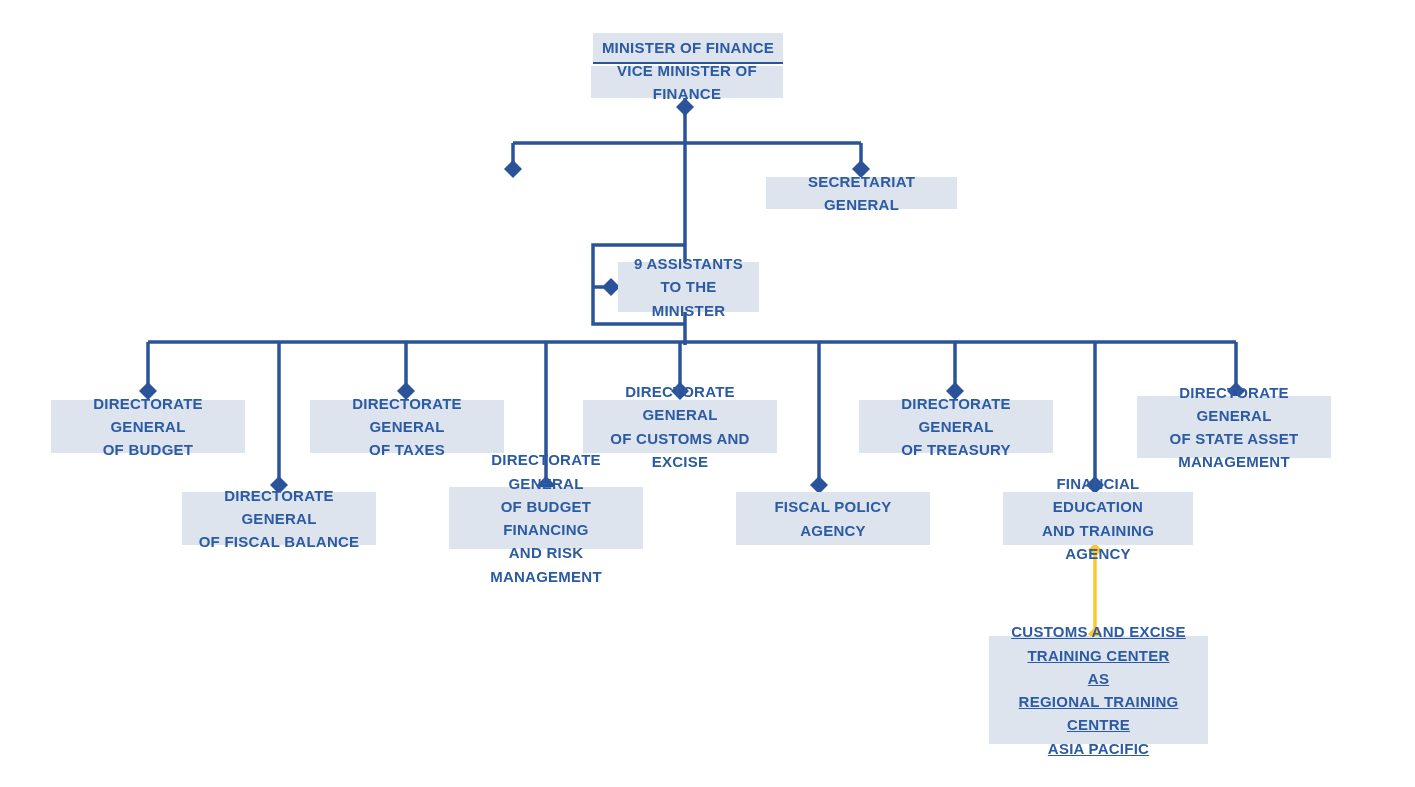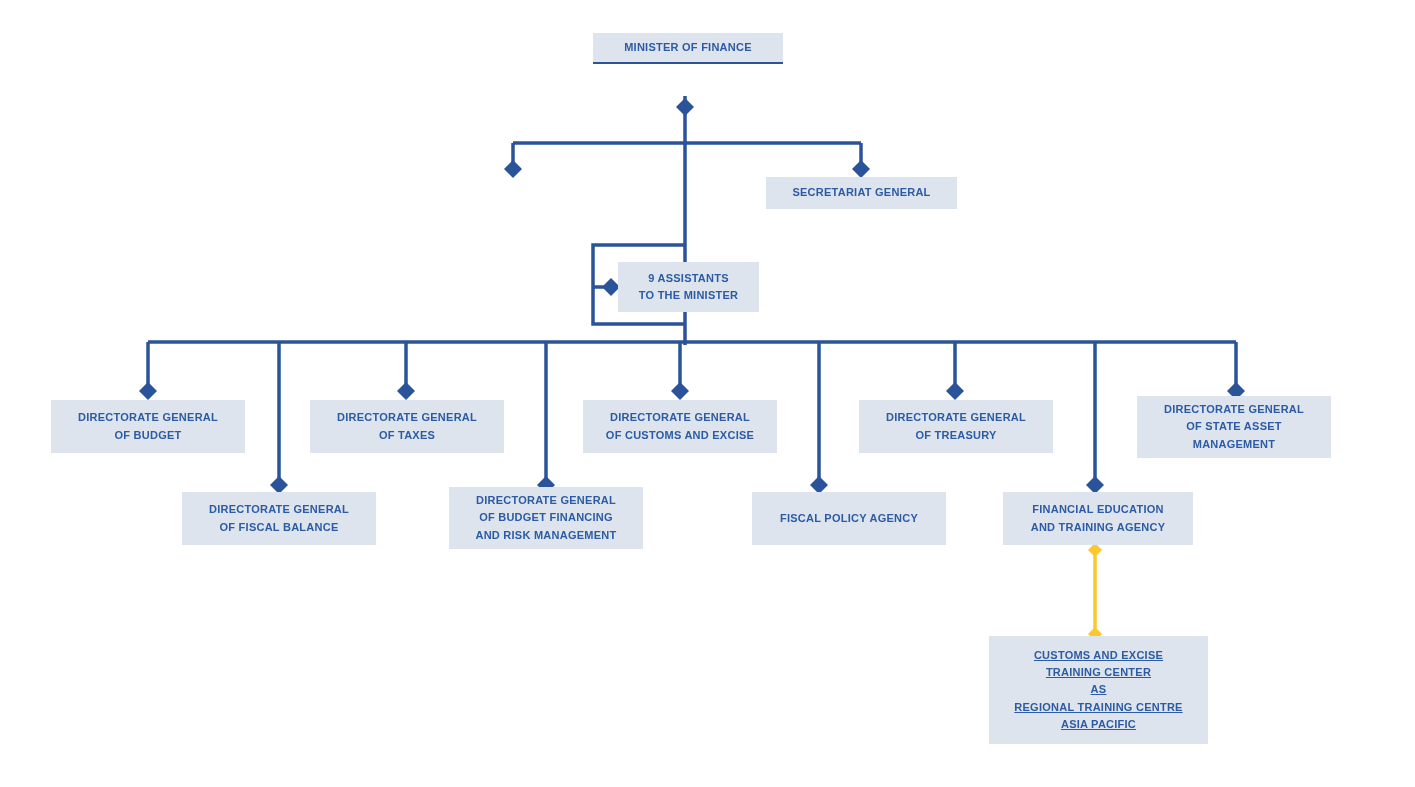--- a/index.html
+++ b/index.html
@@ -24,21 +24,21 @@
     top: 0;
     width: 1415px;
     height: 787px;
     pointer-events: none;
   }
   .node-box {
     position: absolute;
     background: #dde4ed;
     color: #2c5ba4;
     font-weight: bold;
-    font-size: 11px;
+    font-size: 15px;
     letter-spacing: 0.25px;
     line-height: 1.55;
     text-align: center;
     display: flex;
     align-items: center;
     justify-content: center;
     box-sizing: border-box;
     padding: 4px 8px;
     z-index: 2;
   }
@@ -101,20 +101,23 @@
     <g fill="#fdc82f">
       <path d="M 1095,543 l 7,7 l -7,7 l -7,-7 z"></path>
       <path d="M 1095,627 l 7,7 l -7,7 l -7,-7 z"></path>
     </g>
   </svg>
 
   <div class="node-box node-minister" style="left:593px; top:33px; width:190px; height:31px;">
     <span class="node-label">MINISTER OF FINANCE</span>
   </div>
 
+  <div class="node-box" style="left:591px; top:66px; width:192px; height:32px;">
+    <span class="node-label">VICE MINISTER OF FINANCE</span>
+  </div>
 
 
   <div class="node-box" style="left:766px; top:177px; width:191px; height:32px;">
     <span class="node-label">SECRETARIAT GENERAL</span>
   </div>
 
   <div class="node-box" style="left:618px; top:262px; width:141px; height:50px;">
     <span class="node-label">9 ASSISTANTS
 TO THE MINISTER</span>
   </div>
@@ -149,21 +152,21 @@
     <span class="node-label">DIRECTORATE GENERAL
 OF FISCAL BALANCE</span>
   </div>
 
   <div class="node-box" style="left:449px; top:487px; width:194px; height:62px;">
     <span class="node-label">DIRECTORATE GENERAL
 OF BUDGET FINANCING
 AND RISK MANAGEMENT</span>
   </div>
 
-  <div class="node-box" style="left:752px; top:492px; width:194px; height:53px;">
+  <div class="node-box" style="left:736px; top:492px; width:194px; height:53px;">
     <span class="node-label">FISCAL POLICY AGENCY</span>
   </div>
 
   <div class="node-box" style="left:1003px; top:492px; width:190px; height:53px;">
     <span class="node-label">FINANCIAL EDUCATION
 AND TRAINING AGENCY</span>
   </div>
 
   <div class="node-box" style="left:989px; top:636px; width:219px; height:108px;text-decoration:underline;">
     <span class="node-label">CUSTOMS AND EXCISE

